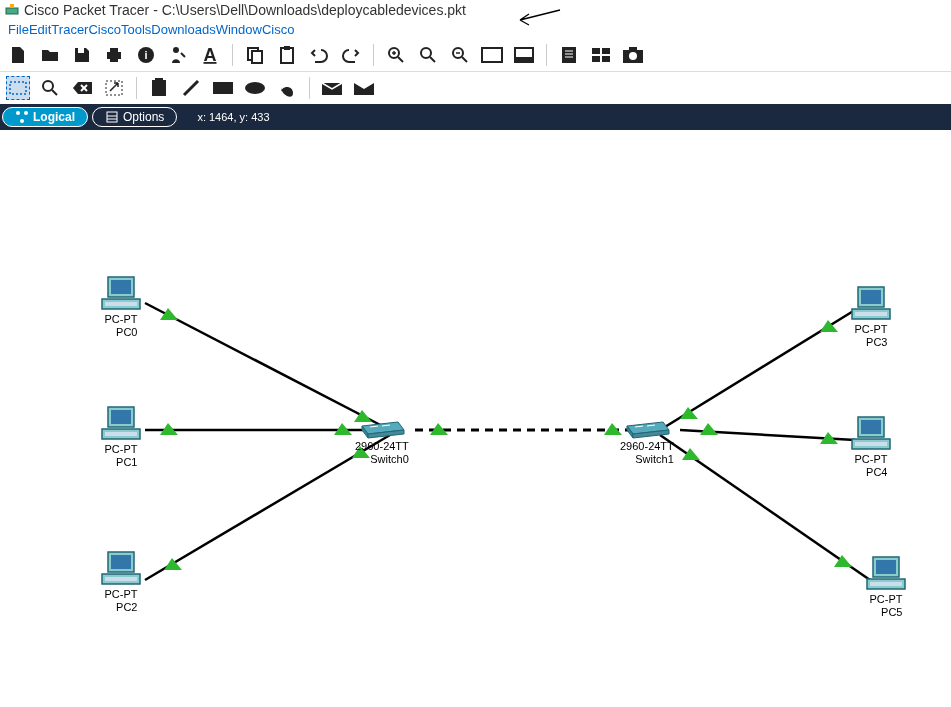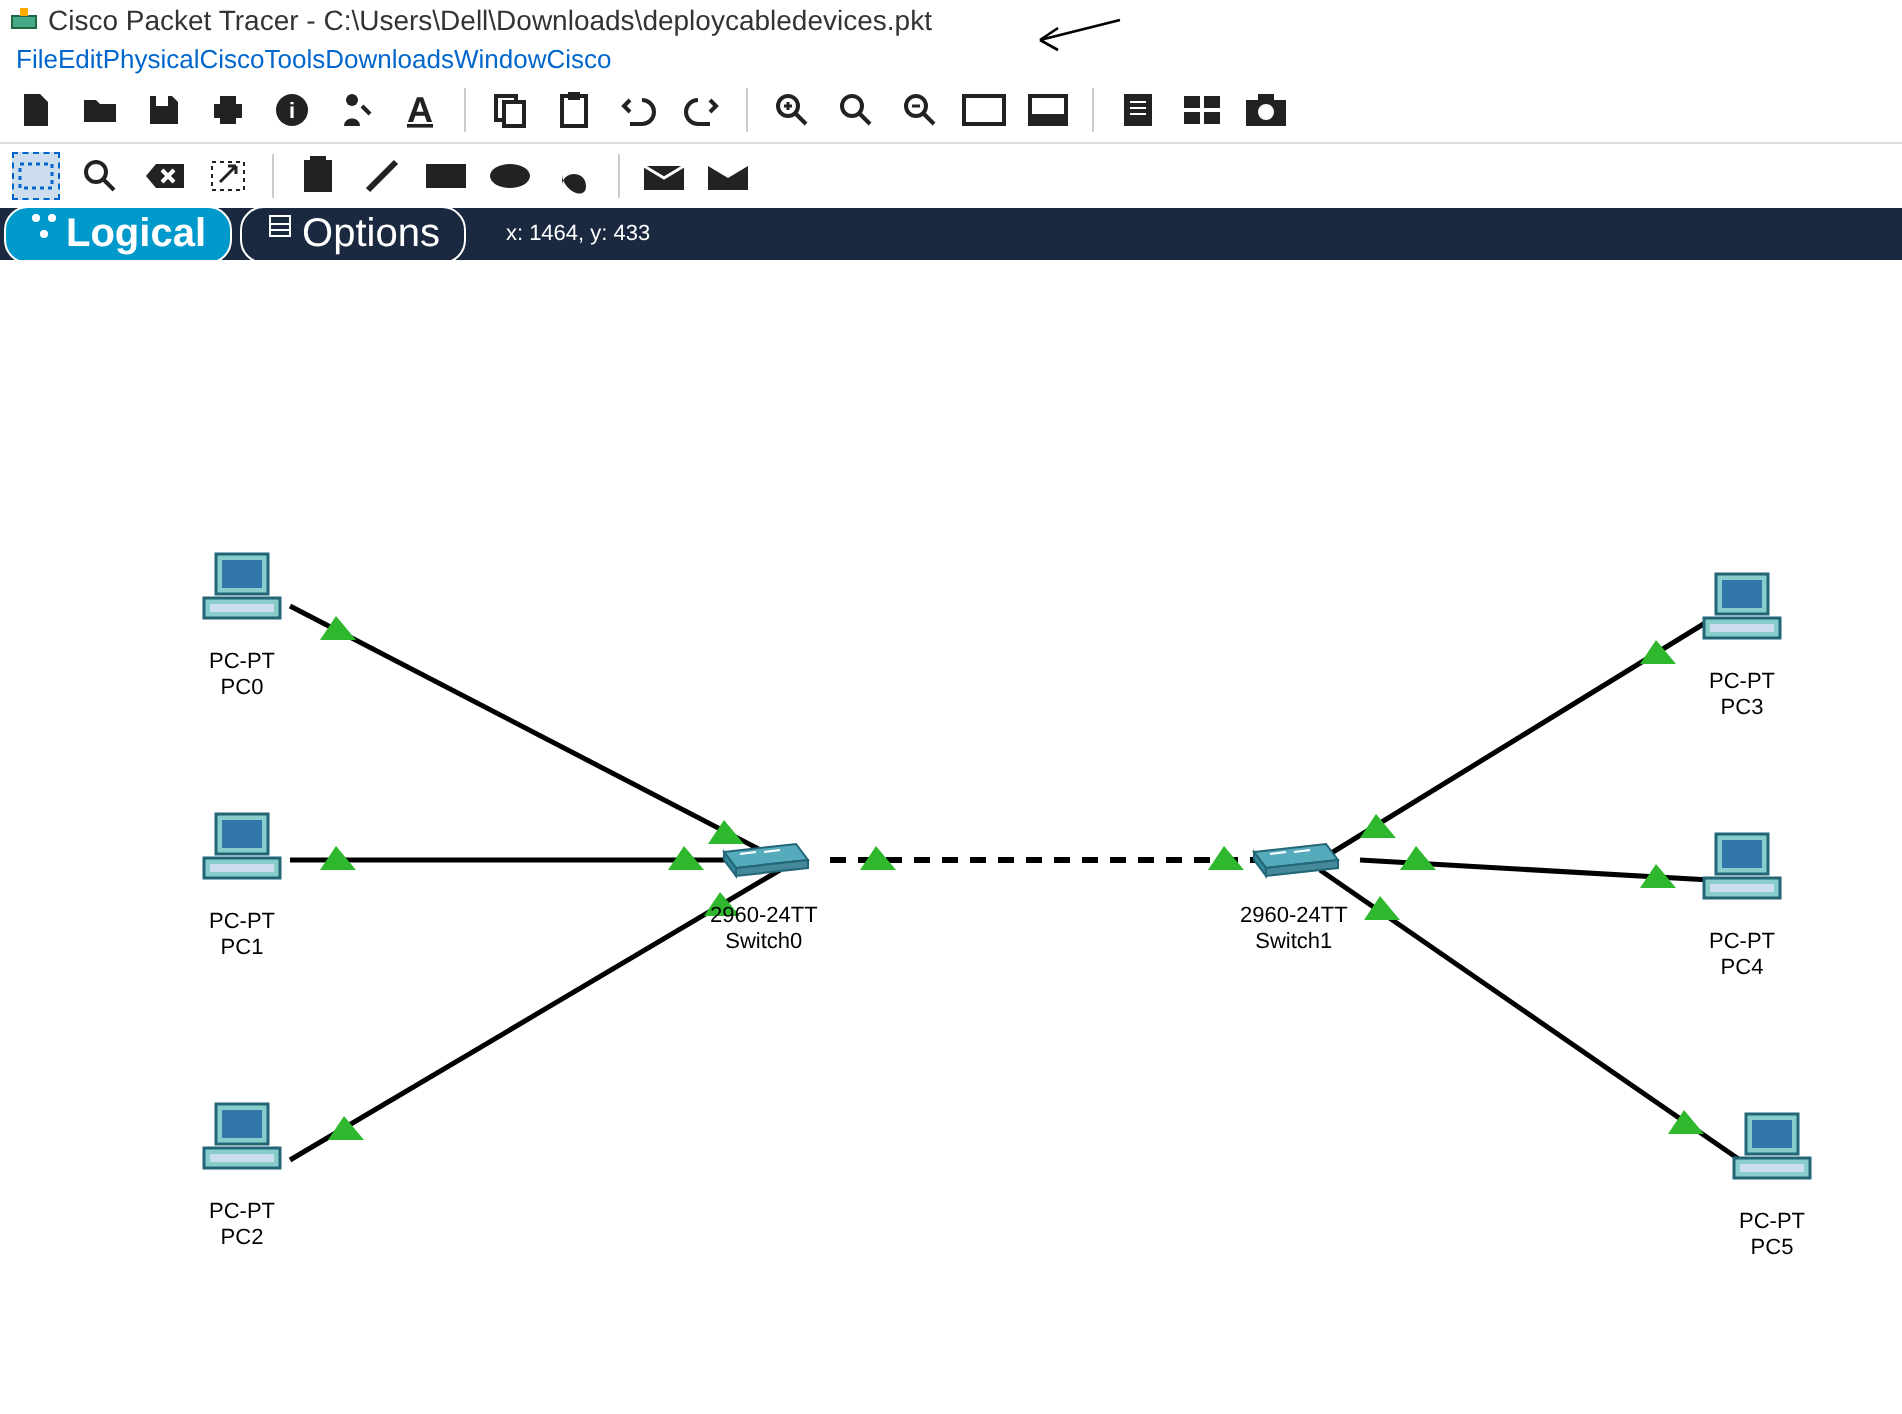--- a/index.html
+++ b/index.html
@@ -6,26 +6,26 @@
 body { background: #fff; width: 951px; height: 707px; overflow: hidden; position: relative; }
 .title-bar { display: flex; align-items: flex-end; padding: 2px 4px; font-size: 14px; color: #333; }
 .app-icon { width: 16px; height: 16px; margin-right: 4px; }
 .menu-bar { display: flex; padding: 2px 8px; font-size: 13px; color: #0066cc; }
 .menu-item { cursor: pointer; }
 .toolbar { display: flex; align-items: center; padding: 4px 6px; gap: 8px; border-bottom: 1px solid #ddd; }
 .toolbar-icon { width: 24px; height: 24px; cursor: pointer; display: flex; align-items: center; justify-content: center; }
 .toolbar-sep { width: 1px; height: 22px; background: #ccc; margin: 0 2px; }
 .toolbar2 { display: flex; align-items: center; padding: 4px 6px; gap: 8px; }
 .view-bar { background: #1a2840; color: #fff; display: flex; align-items: center; height: 26px; }
-.view-tab { padding: 2px 12px; font-size: 20px; display: flex; gap: 4px; border-radius: 12px; border: 1px solid #fff; margin: 1px 2px; }
+.view-tab { padding: 2px 12px; font-size: 12px; display: flex; gap: 4px; border-radius: 12px; border: 1px solid #fff; margin: 1px 2px; }
 .view-tab.active { background: #0099cc; font-weight: bold; }
 .coords { font-size: 11px; margin-left: 18px; }
 .canvas { position: relative; width: 100%; height: 560px; background: #fff; }
 .device { position: absolute; display: flex; flex-direction: column; align-items: center; font-size: 11px; color: #000; }
-.device-label { text-align: center; line-height: 1.2; margin-top: 12px; }
+.device-label { text-align: right; line-height: 1.2; margin-top: 0; }
 .link-light { fill: #2db82d; }
 .annotation { position: absolute; top: 5px; left: 515px; }
 </style>
 </head>
 <body>
 
 <div class="title-bar">
   <svg class="app-icon" viewBox="0 0 16 16">
       <rect x="2" y="6" width="12" height="6" fill="#4a8" stroke="#264"></rect>
       <rect x="6" y="2" width="4" height="4" fill="#fa0"></rect>
@@ -33,21 +33,21 @@
   <span>Cisco Packet Tracer - C:\Users\Dell\Downloads\deploycabledevices.pkt</span>
 </div>
 
 <svg class="annotation" width="50" height="25" viewBox="0 0 50 25">
     <path d="M 45 5 L 5 15 M 5 15 L 14 9 M 5 15 L 14 20" stroke="#000" stroke-width="1.3" fill="none"></path>
   </svg>
 
 <div class="menu-bar">
   <span class="menu-item">File</span>
   <span class="menu-item">Edit</span>
-  <span class="menu-item">Physical</span>
+  <span class="menu-item">Tracer</span>
   <span class="menu-item">Cisco</span>
   <span class="menu-item">Tools</span>
   <span class="menu-item">Downloads</span>
   <span class="menu-item">Window</span>
   <span class="menu-item">Cisco</span>
 </div>
 
 <div class="toolbar">
   <span class="toolbar-icon">
       <svg width="20" height="20" viewBox="0 0 20 20">

